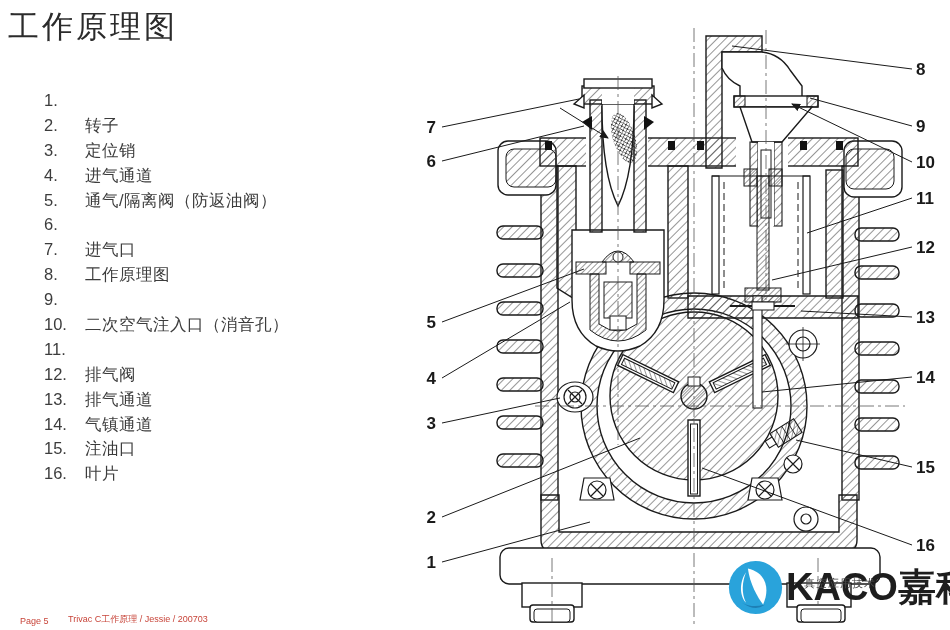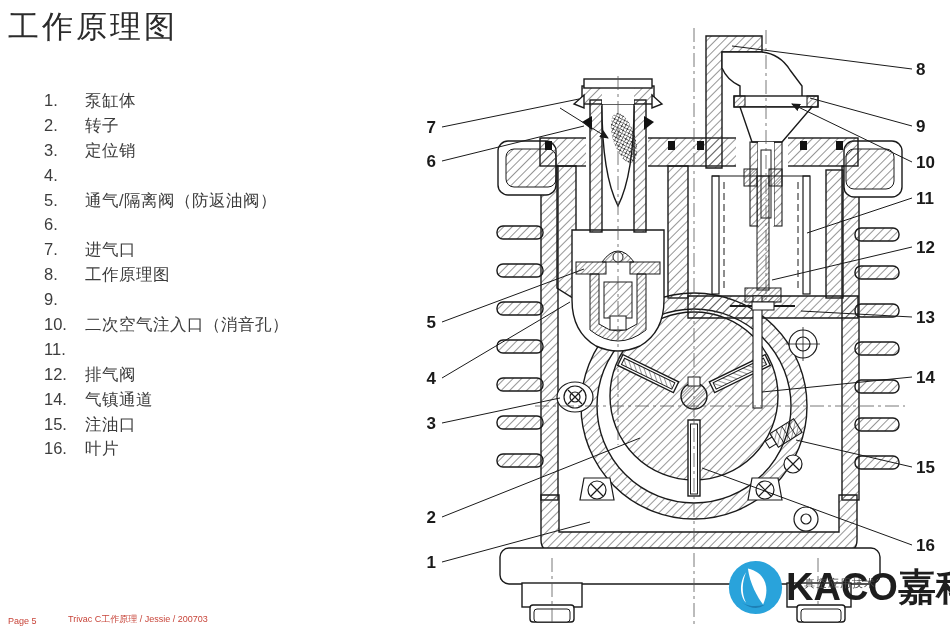--- a/index.html
+++ b/index.html
@@ -6,48 +6,48 @@
   body{width:950px;height:630px;position:relative;background:#ffffff;overflow:hidden;
        font-family:"Liberation Sans",sans-serif;}
   .title{position:absolute;left:8px;top:6px;font-family:"DejaVu Serif",serif;
          font-size:31px;color:#2b2b2b;letter-spacing:3px;font-weight:400;}
   .legend{position:absolute;left:44px;top:88px;width:340px;color:#3c3c3c;}
   .legend-row{display:flex;align-items:flex-start;height:24.9px;font-size:16.5px;line-height:24.9px;}
   .legend-num{width:41px;flex:0 0 41px;}
   .legend-label{flex:1;letter-spacing:0.5px;}
   svg.diagram{position:absolute;left:0;top:0;width:950px;height:630px;}
   .footer{position:absolute;left:0;bottom:2px;width:420px;font-size:9px;color:#c8453a;}
-  .footer .pg{position:absolute;left:8px;bottom:2px;}
+  .footer .pg{position:absolute;left:20px;bottom:2px;}
   .footer .doc{position:absolute;left:68px;bottom:2px;}
   .logo{position:absolute;left:727px;top:556px;width:222px;height:62px;display:flex;align-items:center;}
   .logo-mark{width:57px;height:57px;flex:0 0 57px;}
   .logo-text{font-size:38px;font-weight:bold;color:#1d1d1d;letter-spacing:0px;line-height:38px;
              white-space:nowrap;margin-left:2px;}
   .logo-tag{position:absolute;left:77px;top:20px;font-size:11px;color:#4a4a4a;letter-spacing:1px;}
 </style>
 </head>
 <body>
 
 <div class="title">工作原理图</div>
 
 <div class="legend" id="legend">
     <div class="legend-row">
       <span class="legend-num">1.</span>
-      <span class="legend-label">泵缸体</span>
     </div>
     <div class="legend-row">
       <span class="legend-num">2.</span>
       <span class="legend-label">转子</span>
     </div>
     <div class="legend-row">
       <span class="legend-num">3.</span>
       <span class="legend-label">定位销</span>
     </div>
     <div class="legend-row">
       <span class="legend-num">4.</span>
+      <span class="legend-label">进气通道</span>
     </div>
     <div class="legend-row">
       <span class="legend-num">5.</span>
       <span class="legend-label">通气/隔离阀（防返油阀）</span>
     </div>
     <div class="legend-row">
       <span class="legend-num">6.</span>
     </div>
     <div class="legend-row">
       <span class="legend-num">7.</span>
@@ -63,20 +63,24 @@
     <div class="legend-row">
       <span class="legend-num">10.</span>
       <span class="legend-label">二次空气注入口（消音孔）</span>
     </div>
     <div class="legend-row">
       <span class="legend-num">11.</span>
     </div>
     <div class="legend-row">
       <span class="legend-num">12.</span>
       <span class="legend-label">排气阀</span>
+    </div>
+    <div class="legend-row">
+      <span class="legend-num">13.</span>
+      <span class="legend-label">排气通道</span>
     </div>
     <div class="legend-row">
       <span class="legend-num">14.</span>
       <span class="legend-label">气镇通道</span>
     </div>
     <div class="legend-row">
       <span class="legend-num">15.</span>
       <span class="legend-label">注油口</span>
     </div>
     <div class="legend-row">

